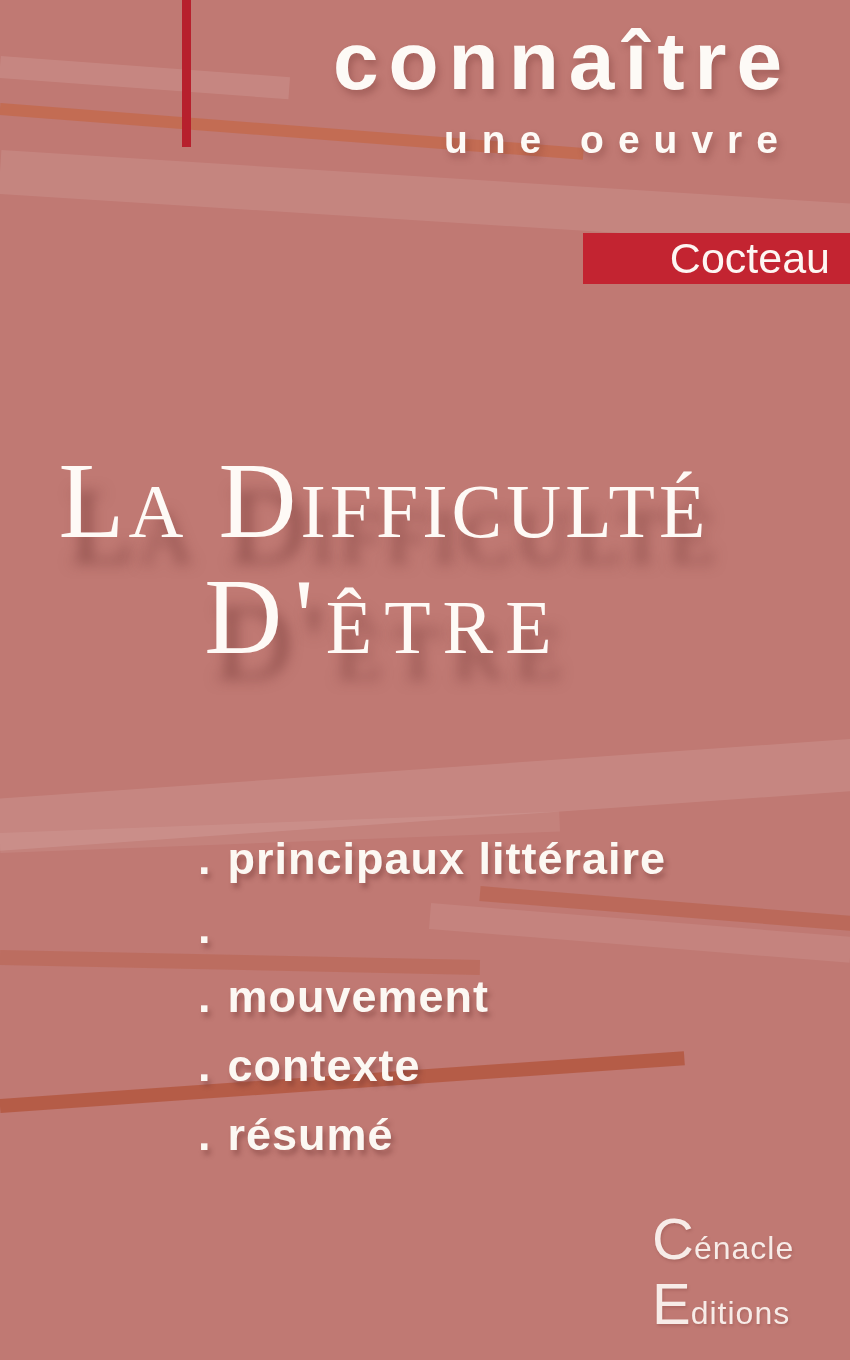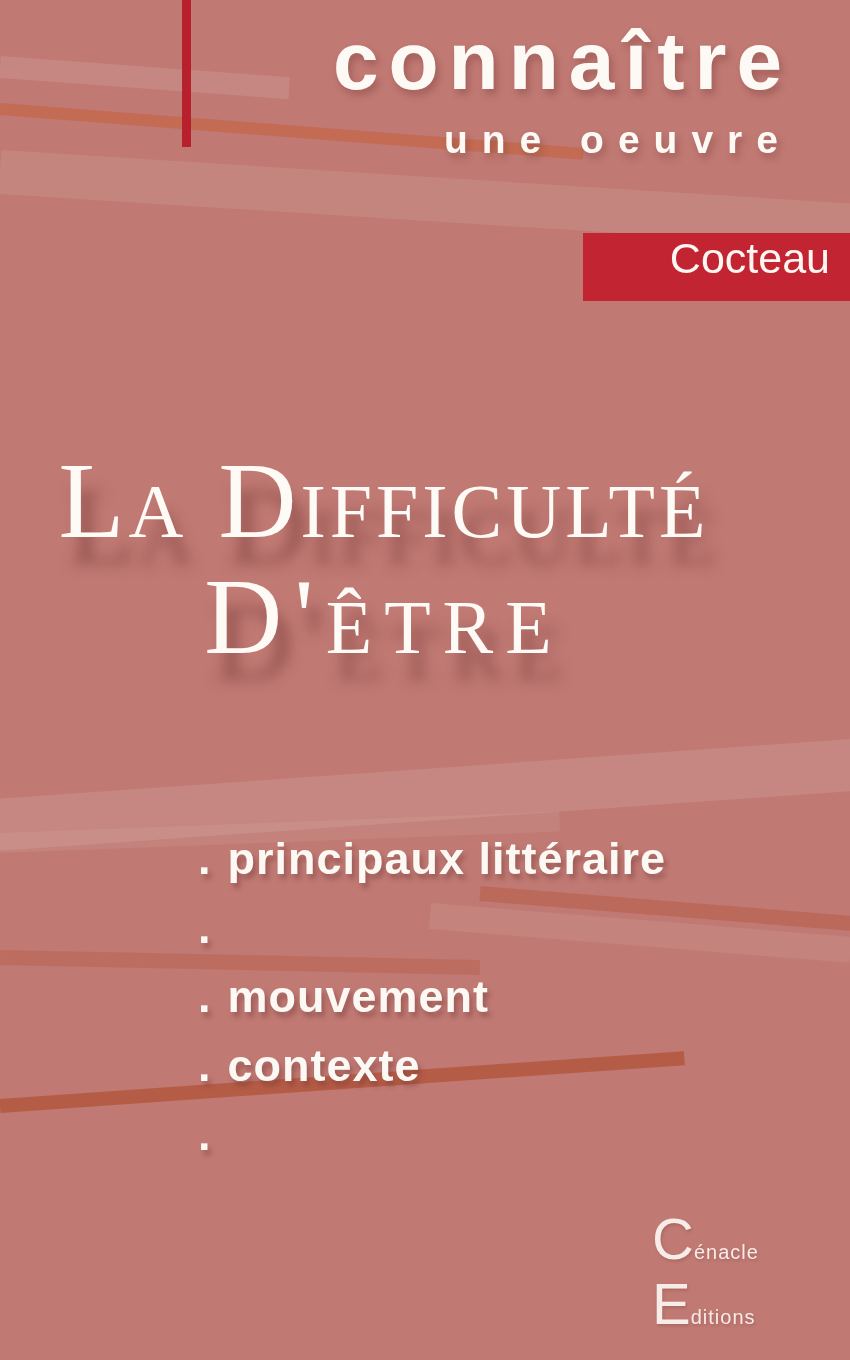--- a/index.html
+++ b/index.html
@@ -55,21 +55,21 @@
     font-weight: bold;
     letter-spacing: 14px;
     margin-top: 14px;
     white-space: nowrap;
   }
 
   
   .author-badge {
     position: absolute;
     left: 583px; top: 233px;
-    width: 267px; height: 68px;
+    width: 267px; height: 51px;
     background: #c32431;
     color: #fdf6f3;
     font-size: 43px;
     line-height: 51px;
     text-align: right;
     padding-right: 20px;
     box-sizing: border-box;
     white-space: nowrap;
   }
 
@@ -111,21 +111,21 @@
 
   
   .publisher {
     position: absolute;
     left: 652px; top: 1214px;
     color: #f7ece8;
     text-shadow: 1px 2px 3px rgba(110,50,46,.25);
   }
   .pub-line { line-height: 50px; white-space: nowrap; }
   .pub-initial { font-size: 58px; }
-  .pub-rest   { font-size: 20px; letter-spacing: 1px; text-align: right; }
+  .pub-rest   { font-size: 32px; letter-spacing: 1px; text-align: right; }
 </style>
 </head>
 <body>
 
 <div class="cover">
 
   <div class="stripe s1"></div>
   <div class="stripe s2"></div>
   <div class="stripe s3"></div>
   <div class="stripe s4"></div>
@@ -159,20 +159,21 @@
     <li>
       <span class="bullet">.</span>
       <span>mouvement</span>
     </li>
     <li>
       <span class="bullet">.</span>
       <span>contexte</span>
     </li>
     <li>
       <span class="bullet">.</span>
+      <span>résumé</span>
     </li>
   </ul>
 
   <div class="publisher">
     <div class="pub-line">
       <span class="pub-initial">C</span><span class="pub-rest">énacle</span>
     </div>
     <div class="pub-line">
       <span class="pub-initial">E</span><span class="pub-rest">ditions</span>
     </div>

